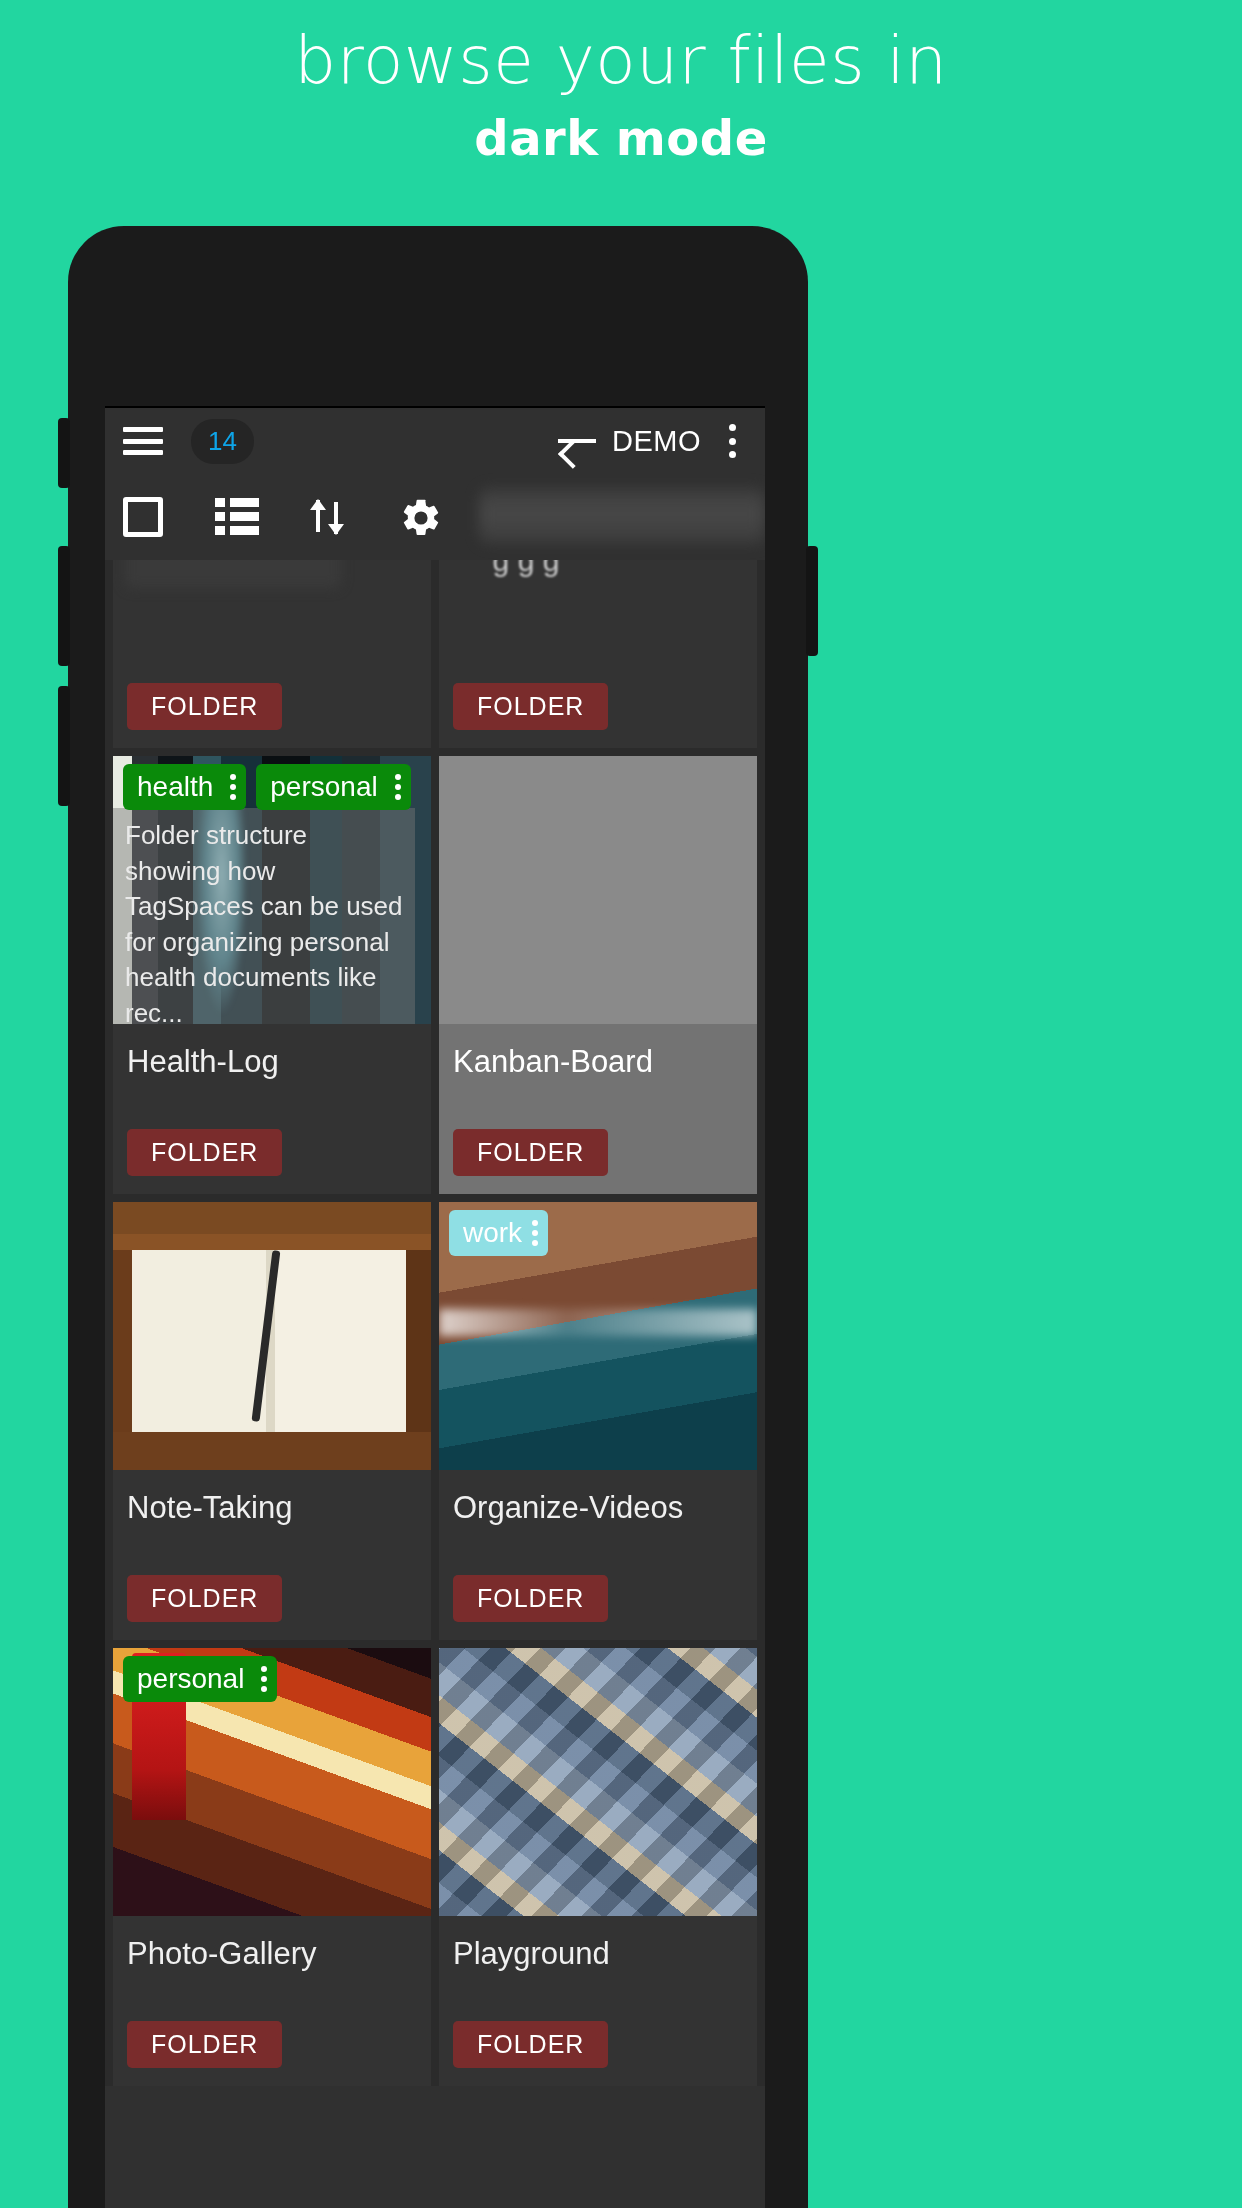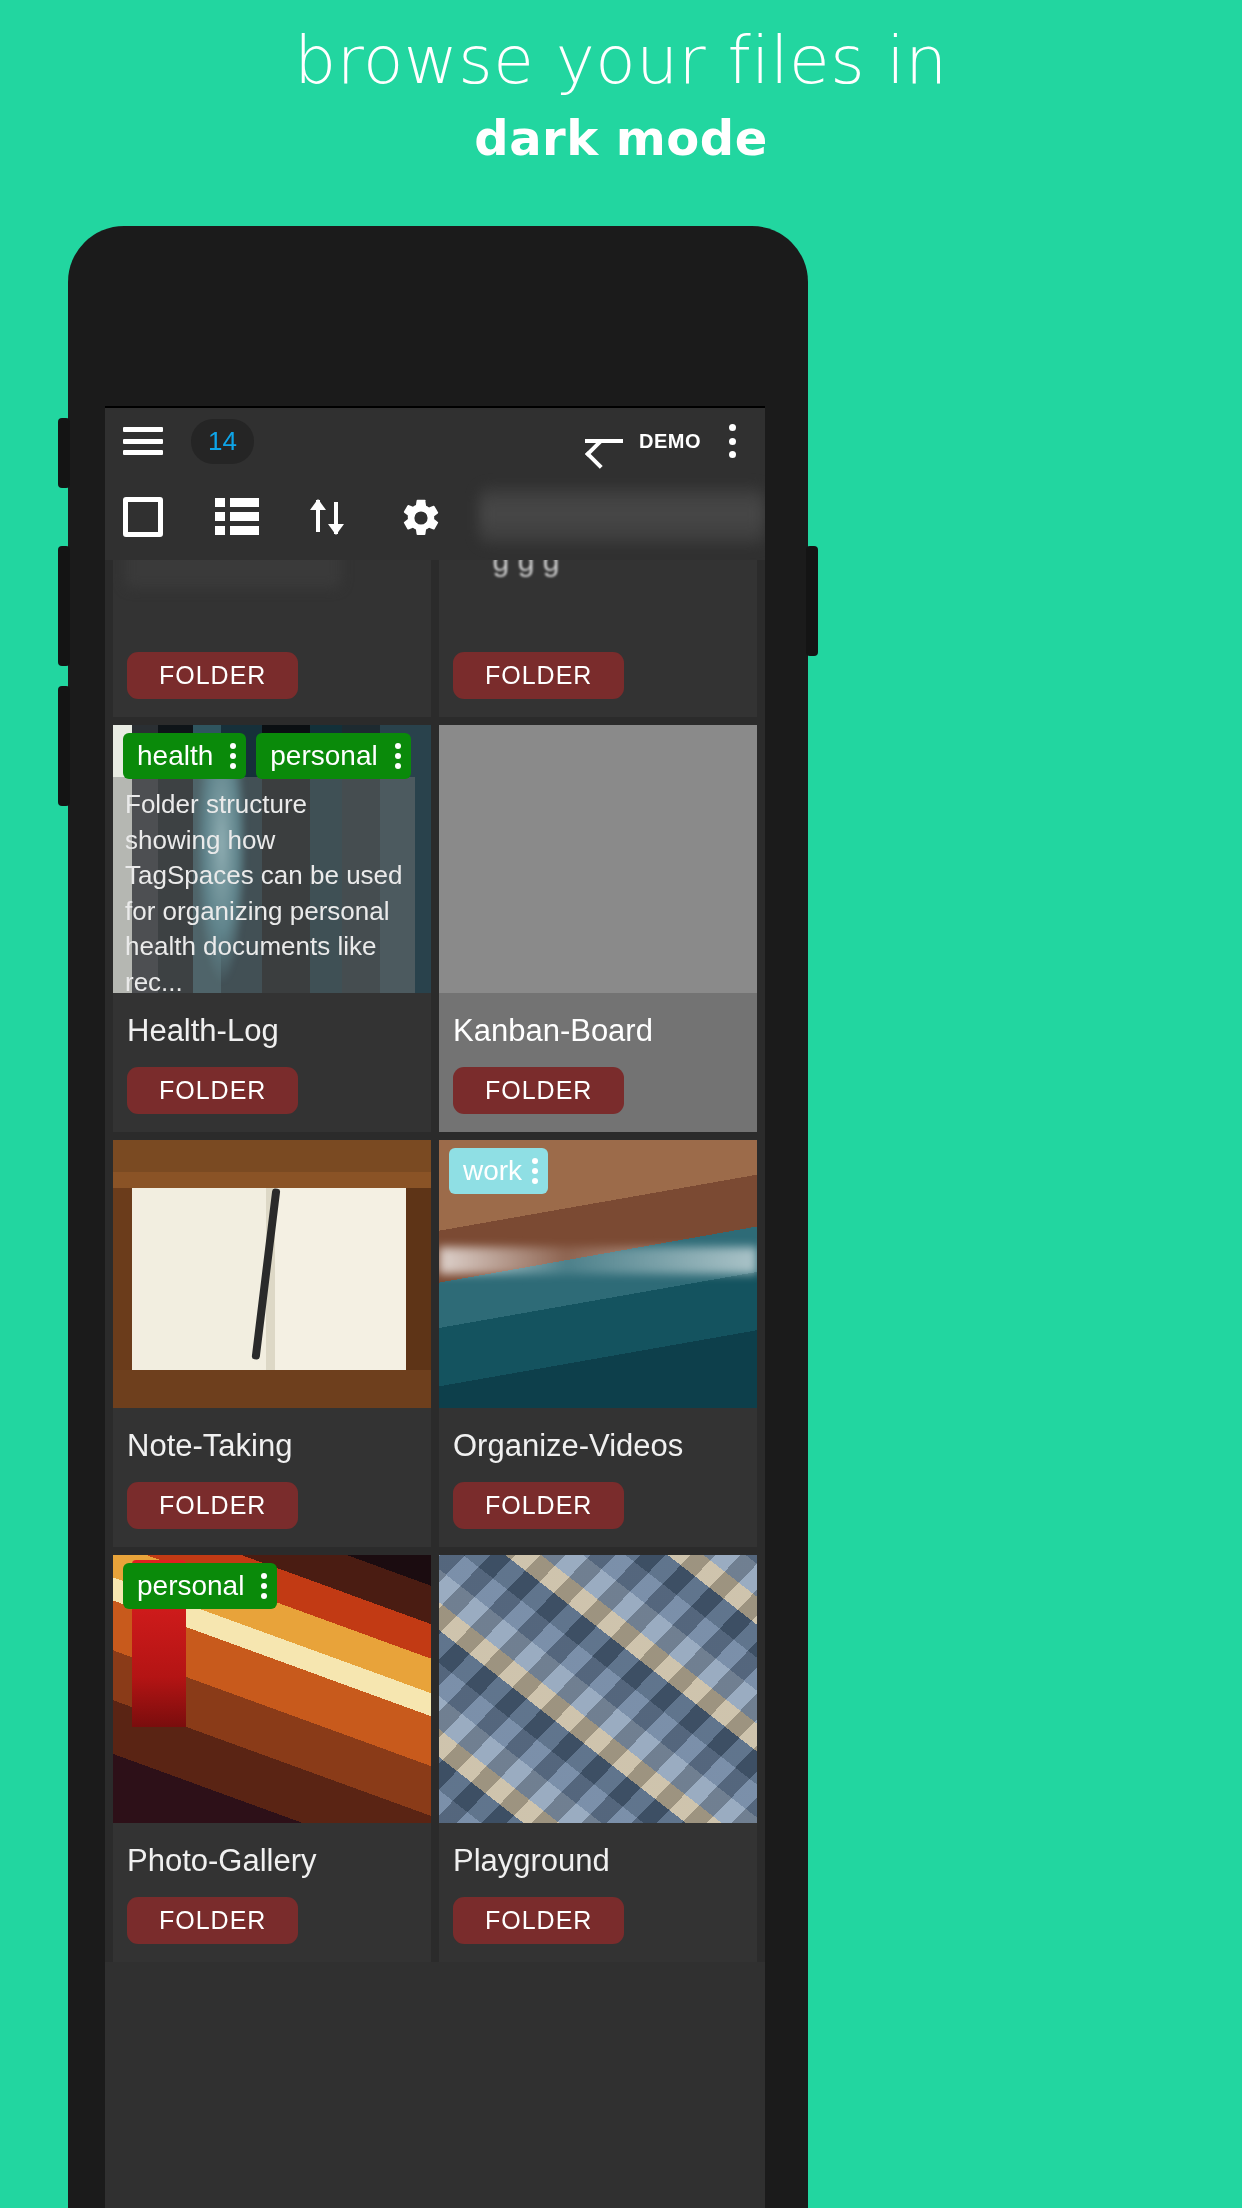--- a/index.html
+++ b/index.html
@@ -69,21 +69,21 @@
   .back-arrow { width: 42px; height: 30px; position: relative; margin-right: 14px; cursor: pointer; }
   .back-arrow::before {
     content: ""; position: absolute; left: 2px; top: 13px;
     width: 38px; height: 4px; background: #fff;
   }
   .back-arrow::after {
     content: ""; position: absolute; left: 2px; top: 7px;
     width: 17px; height: 17px; border-left: 4px solid #fff; border-bottom: 4px solid #fff;
     transform: rotate(45deg); transform-origin: 0 100%;
   }
-  .demo-label { color: #fff; font-size: 20px; font-weight: 700; letter-spacing: 0.5px; }
+  .demo-label { color: #fff; font-size: 29px; font-weight: 400; letter-spacing: 0.5px; }
   .kebab { width: 30px; height: 34px; display: flex; flex-direction: column;
     justify-content: space-between; align-items: center; margin-left: 16px; cursor: pointer; }
   .kebab i { width: 7px; height: 7px; background: #fff; border-radius: 50%; display: block; }
 
   
   .toolbar {
     height: 86px; display: flex; align-items: center;
     padding: 0 18px; background: #303030; position: relative;
   }
   .tb-icon { width: 46px; height: 46px; margin-right: 46px; position: relative; cursor: pointer; }
@@ -132,21 +132,21 @@
     background: #444;
   }
   .card-title {
     color: #f0f0f0; font-size: 31px; padding: 20px 14px 0 14px;
     white-space: nowrap; overflow: hidden; text-overflow: ellipsis;
   }
   .card.light .card-title { color: #ffffff; }
   .folder-badge-wrap { padding: 18px 14px 18px 14px; }
   .folder-badge {
     display: inline-block; background: #7a2c2c; color: #fff;
-    font-size: 25px; letter-spacing: 1px; padding: 9px 32px; border-radius: 11px;
+    font-size: 25px; letter-spacing: 1px; padding: 9px 24px; border-radius: 5px; margin-top: 31px;
   }
 
   
   .tags { position: absolute; left: 10px; top: 8px; display: flex; gap: 10px; z-index: 4; }
   .chip {
     display: flex; align-items: center; gap: 10px;
     border-radius: 6px; padding: 7px 10px 7px 14px;
     font-size: 28px; color: #ffffff; font-weight: 500; cursor: pointer;
   }
   .chip.green { background: #0a8a0a; gap: 17px; }

